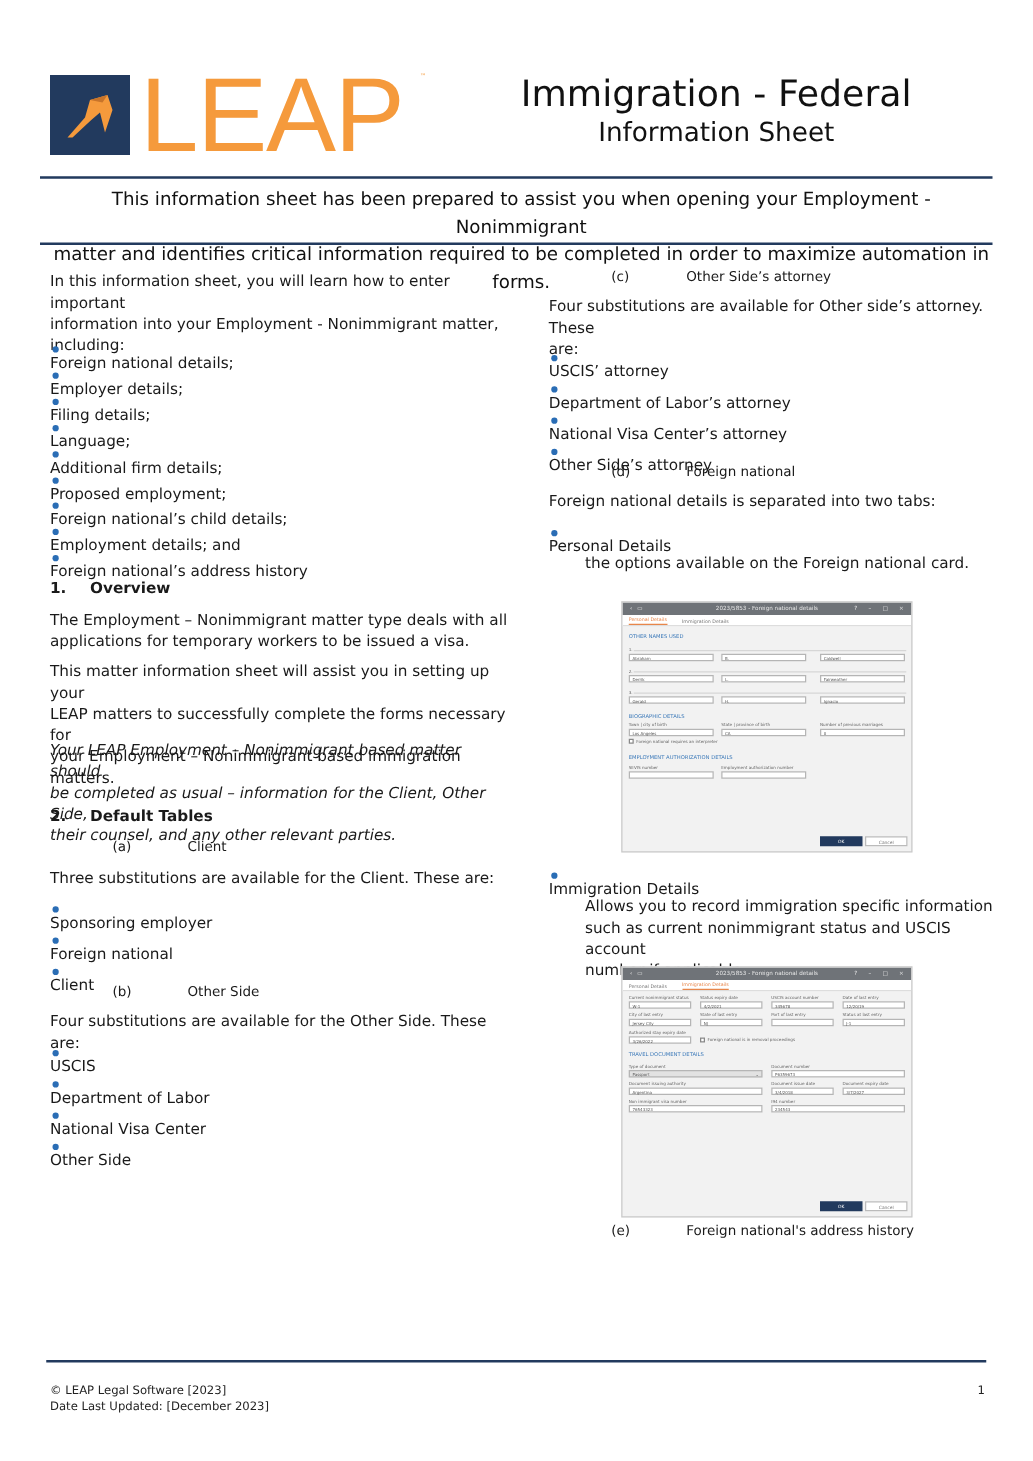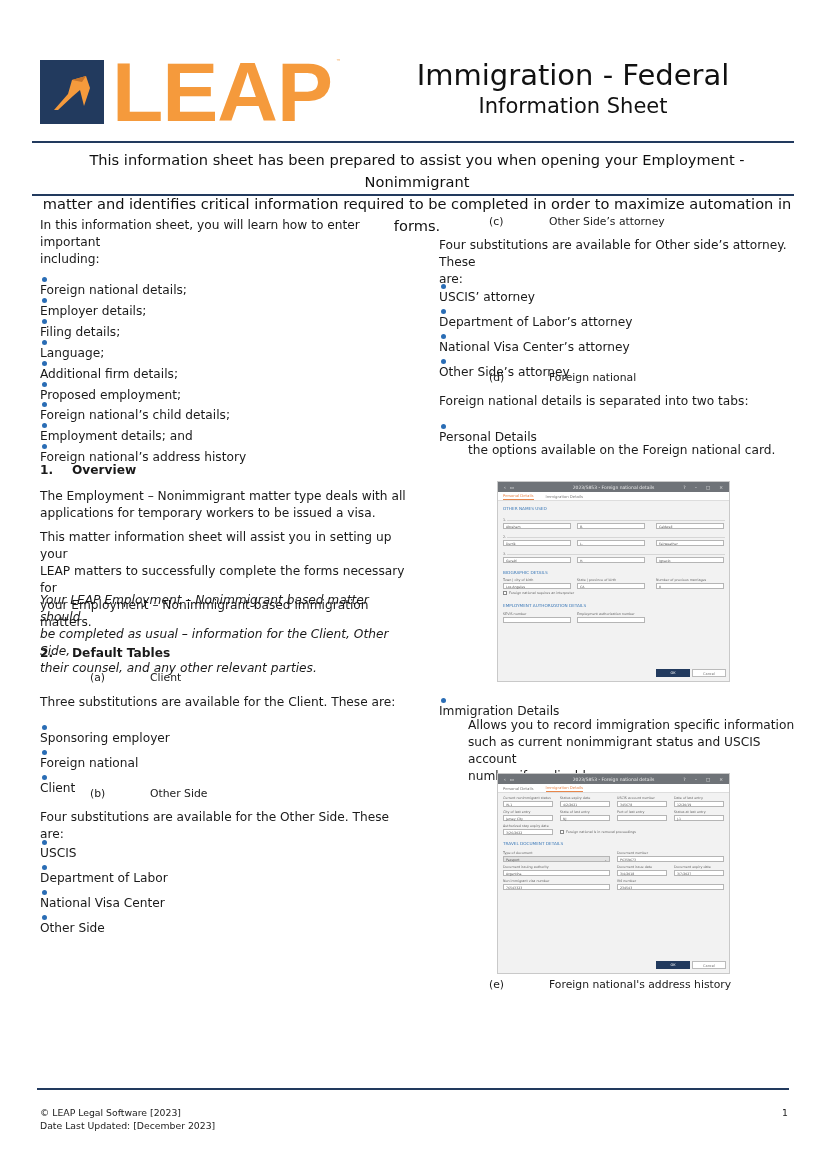--- a/index.html
+++ b/index.html
@@ -2,21 +2,21 @@
 <html><head>
 <meta charset="utf-8">
 <style>
   html, body { margin:0; padding:0; background:#ffffff; }
   body { width:826px; height:1169px; position:relative; overflow:hidden;
          font-family:"DejaVu Sans", sans-serif; color:#1a1a1a; }
   .abs { position:absolute; }
 
   
   .logo-box { left:40px; top:60px; width:64px; height:64px; background:#223a5e; }
-  .logo-text { left:112px; top:48px; font-family:"Liberation Sans", sans-serif; font-weight:bold;
+  .logo-text { left:112px; top:48px; font-family:"Liberation Sans", sans-serif; font-weight:normal;
                font-size:84px; color:#f59a3c; letter-spacing:-1px; line-height:88px; }
   .tm { left:336px; top:58px; font-size:5px; color:#f59a3c; }
   .title1 { left:413px; width:320px; top:60px; text-align:center; font-size:29px; line-height:30px; color:#111; }
   .title2 { left:413px; width:320px; top:92px; text-align:center; font-size:21px; line-height:28px; color:#111; }
   .rule { background:#223a5e; height:2px; }
   .intro { left:40px; width:754px; top:149px; text-align:center; font-size:14.6px; line-height:22px; color:#111; }
 
   
   .col { font-size:12.2px; line-height:17px; color:#1a1a1a; }
   .col p { margin:0; }
@@ -62,20 +62,21 @@
 <div class="abs rule" style="left:32px;top:141px;width:762px;"></div>
 <div class="abs intro">
   <div>This information sheet has been prepared to assist you when opening your Employment - Nonimmigrant</div>
   <div>matter and identifies critical information required to be completed in order to maximize automation in forms.</div>
 </div>
 <div class="abs rule" style="left:32px;top:194px;width:762px;height:2px;"></div>
 
 <div class="abs col" style="left:40px;top:0;width:370px;height:1000px;">
   <div class="abs" style="top:217px;left:0;">
     <p>In this information sheet, you will learn how to enter important</p>
+    <p>information into your Employment - Nonimmigrant matter,</p>
     <p>including:</p>
   </div>
   <div class="bl" style="top:271px;">
       <span class="dot"></span>
       <span>Foreign national details;</span>
     </div>
   <div class="bl" style="top:292px;">
       <span class="dot"></span>
       <span>Employer details;</span>
     </div>

